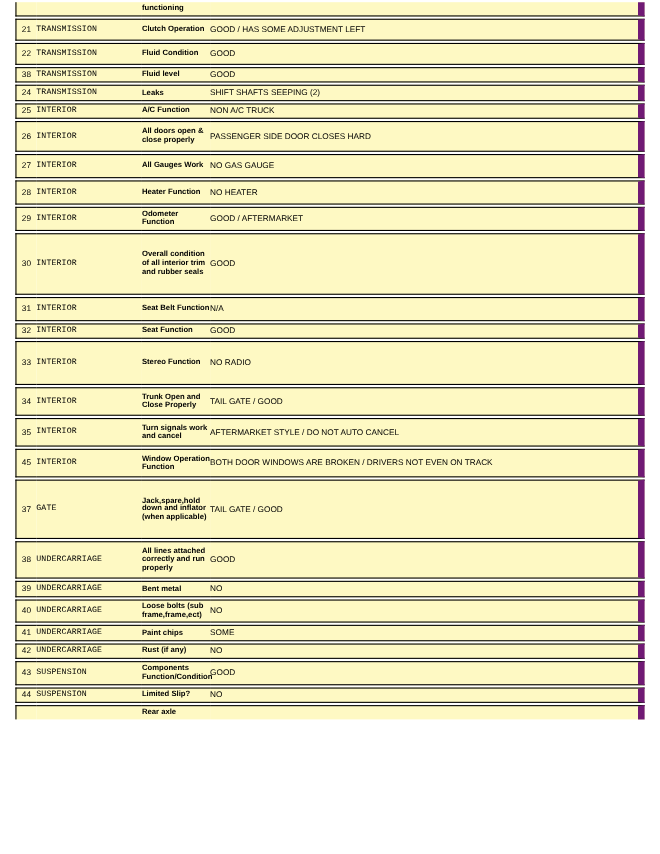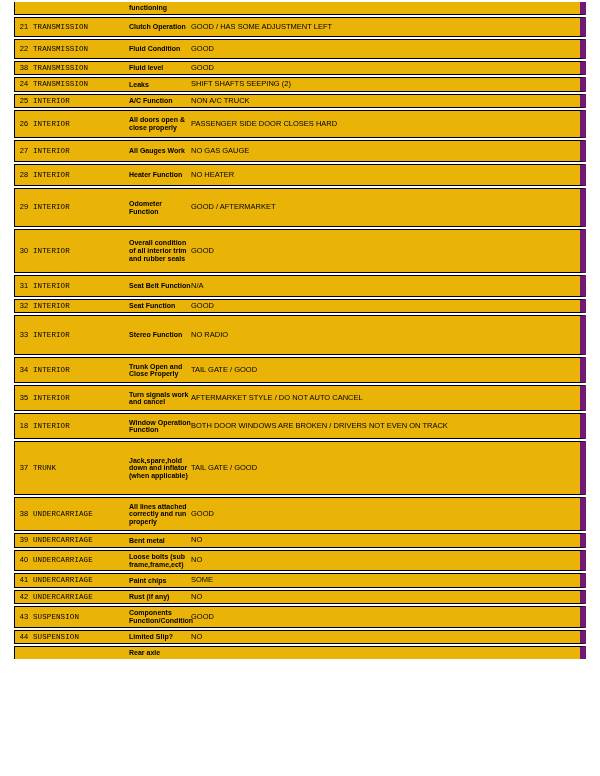--- a/index.html
+++ b/index.html
@@ -22,21 +22,21 @@
     padding: 0 14px 0 14px;
   }
   table.inspection {
     width: 572px;
     border-collapse: separate;
     border-spacing: 0 2px;
     table-layout: fixed;
     font-size: 7.5px;
   }
   table.inspection tr.row {
-    background: #eab308;
+    background: #fef9c3;
   }
   table.inspection td {
     border-top: 1px solid #000000;
     border-bottom: 1px solid #000000;
     vertical-align: middle;
     padding: 2px 0 2px 0;
     line-height: 1.12;
   }
   td.c-num {
     border-left: 1px solid #000000;
@@ -142,28 +142,28 @@
         <td class="c-note">NO GAS GAUGE</td>
       </tr>
 
       <tr class="row" style="height:22px">
         <td class="c-num">28</td>
         <td class="c-sys">INTERIOR</td>
         <td class="c-item">Heater Function</td>
         <td class="c-note">NO HEATER</td>
       </tr>
 
-      <tr class="row" style="height:39px">
+      <tr class="row" style="height:22px">
         <td class="c-num">29</td>
         <td class="c-sys">INTERIOR</td>
         <td class="c-item">Odometer Function</td>
         <td class="c-note">GOOD / AFTERMARKET</td>
       </tr>
 
-      <tr class="row" style="height:44px">
+      <tr class="row" style="height:56px">
         <td class="c-num">30</td>
         <td class="c-sys">INTERIOR</td>
         <td class="c-item">Overall condition of all interior trim and rubber seals</td>
         <td class="c-note">GOOD</td>
       </tr>
 
       <tr class="row" style="height:22px">
         <td class="c-num">31</td>
         <td class="c-sys">INTERIOR</td>
         <td class="c-item">Seat Belt Function</td>
@@ -192,29 +192,29 @@
       </tr>
 
       <tr class="row" style="height:26px">
         <td class="c-num">35</td>
         <td class="c-sys">INTERIOR</td>
         <td class="c-item">Turn signals work and cancel</td>
         <td class="c-note">AFTERMARKET STYLE / DO NOT AUTO CANCEL</td>
       </tr>
 
       <tr class="row" style="height:26px">
-        <td class="c-num">18</td>
+        <td class="c-num">45</td>
         <td class="c-sys">INTERIOR</td>
         <td class="c-item">Window Operation Function</td>
         <td class="c-note">BOTH DOOR WINDOWS ARE BROKEN / DRIVERS NOT EVEN ON TRACK</td>
       </tr>
 
       <tr class="row" style="height:54px">
         <td class="c-num">37</td>
-        <td class="c-sys">TRUNK</td>
+        <td class="c-sys">GATE</td>
         <td class="c-item">Jack,spare,hold down and inflator (when applicable)</td>
         <td class="c-note">TAIL GATE / GOOD</td>
       </tr>
 
       <tr class="row" style="height:34px">
         <td class="c-num">38</td>
         <td class="c-sys">UNDERCARRIAGE</td>
         <td class="c-item">All lines attached correctly and run properly</td>
         <td class="c-note">GOOD</td>
       </tr>

